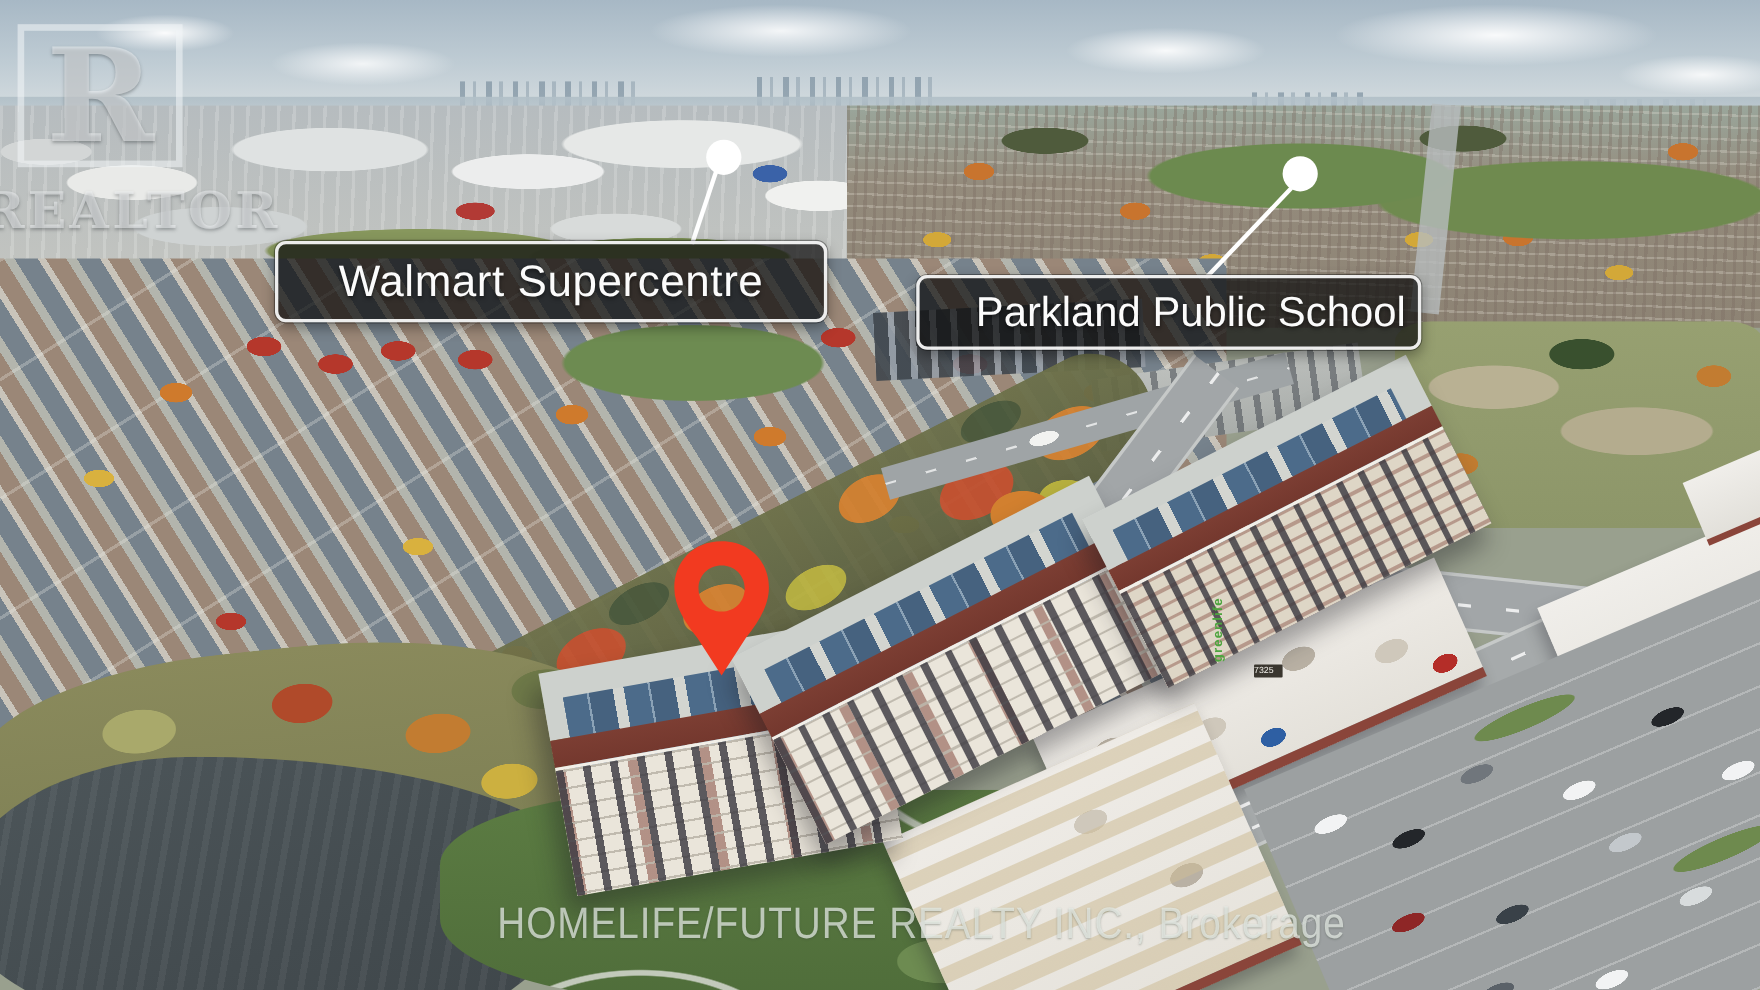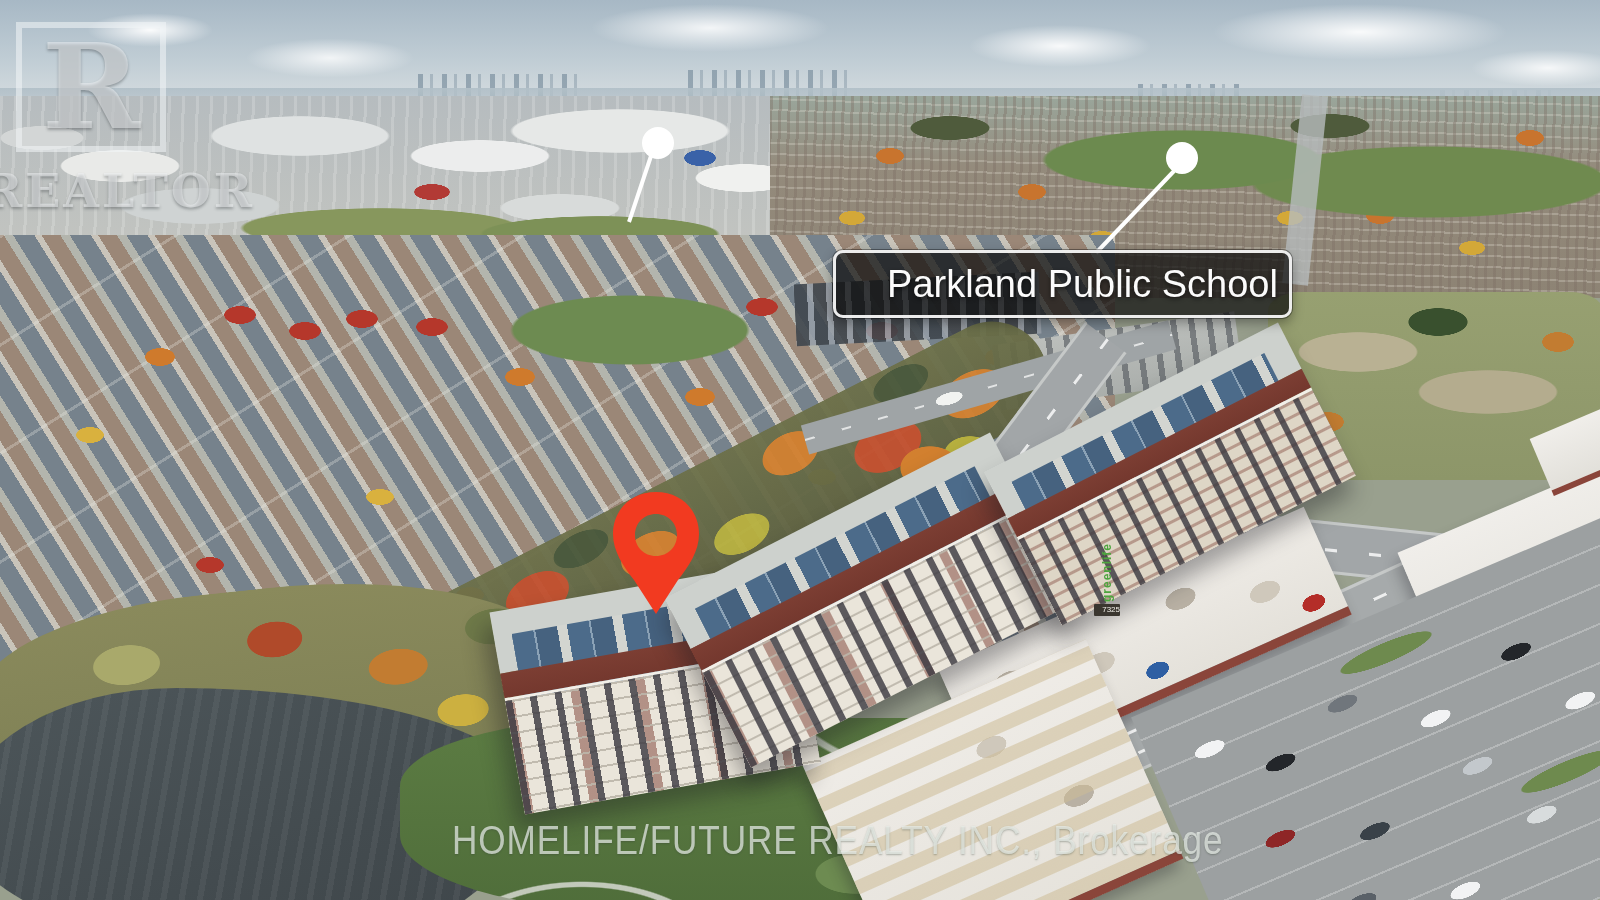--- a/index.html
+++ b/index.html
@@ -239,22 +239,22 @@
       #eae5da;}
   .condoW{left:505px;top:585px;width:300px;height:205px;transform:rotate(-10deg);}
   .condoE{left:688px;top:505px;width:365px;height:190px;transform:rotate(-27deg);}
   .condo2{left:1005px;top:388px;width:330px;height:172px;transform:rotate(-27deg);}
   .condo2 .face{background:
       repeating-linear-gradient(90deg,rgba(56,54,62,.8) 0 6px,rgba(0,0,0,0) 6px 22px),
       repeating-linear-gradient(180deg,rgba(123,62,51,.4) 0 3px,rgba(0,0,0,0) 3px 13px),
       #ded6c6;}
   .signv{left:1100px;top:532px;width:14px;height:70px;color:#4da53e;font-size:12px;font-weight:bold;
     writing-mode:vertical-rl;transform:rotate(180deg);letter-spacing:1px;line-height:14px;}
-  .addr{left:1094px;top:604px;width:26px;height:12px;background:#3a362f;color:#f2f0ea;
-    font-size:8px;line-height:12px;text-align:right;border-radius:1px;}
+  .addr{left:1140px;top:604px;width:26px;height:12px;background:#3a362f;color:#f2f0ea;
+    font-size:8px;line-height:12px;text-align:left;border-radius:1px;}
 
   
   .overlay-svg{left:0;top:0;width:1600px;height:900px;z-index:20;}
   .callout{z-index:21;display:flex;align-items:center;justify-content:center;
     background:rgba(12,12,12,.72);border:3px solid rgba(248,248,248,.95);border-radius:10px;
     color:#fbfbfb;text-shadow:0 2px 4px rgba(0,0,0,.55);
     box-shadow:0 0 0 1px rgba(0,0,0,.35),0 5px 12px rgba(0,0,0,.35);}
   .callout.walmart{left:250px;top:219px;width:502px;height:74px;font-size:40px;letter-spacing:.5px;}
   .callout.parkland{left:833px;top:250px;width:459px;height:68px;font-size:38px;padding-left:40px;}
 
@@ -334,20 +334,23 @@
 
   <svg class="overlay-svg" viewBox="0 0 1600 900">
     <line x1="651" y1="156" x2="629" y2="222" stroke="#ffffff" stroke-width="4"></line>
     <circle cx="658" cy="143" r="16" fill="#ffffff"></circle>
     <line x1="1174" y1="171" x2="1096" y2="253" stroke="#ffffff" stroke-width="4"></line>
     <circle cx="1182" cy="158" r="16" fill="#ffffff"></circle>
     <path fill-rule="evenodd" fill="#f23a20" d="M656,492 C630,492 613,511 613,534 C613,551 623,566 634,580 L656,614 L678,580 C689,566 699,551 699,534 C699,511 682,492 656,492 Z
          M656,514 C668,514 677,523 677,535 C677,547 668,556 656,556 C644,556 635,547 635,535 C635,523 644,514 656,514 Z"></path>
   </svg>
 
+  <div class="callout walmart">
+    <span style="position:static;">Walmart Supercentre</span>
+  </div>
   <div class="callout parkland">
     <span style="position:static;">Parkland Public School</span>
   </div>
 
   <div class="realtor">
     <div class="frame">
       <span>R</span>
     </div>
     <div class="rword">REALTOR</div>
   </div>

